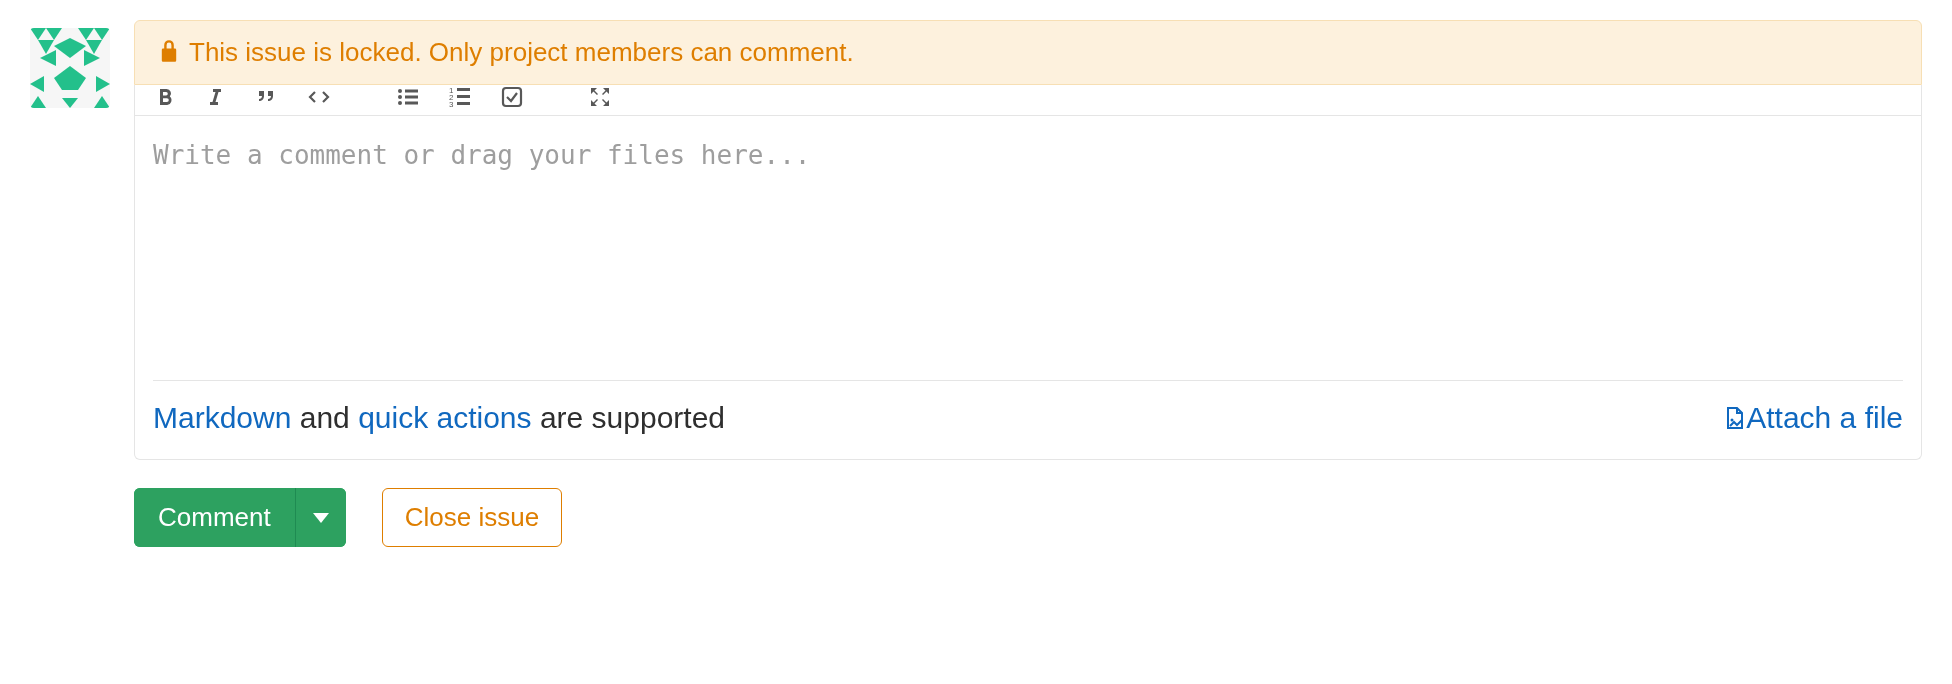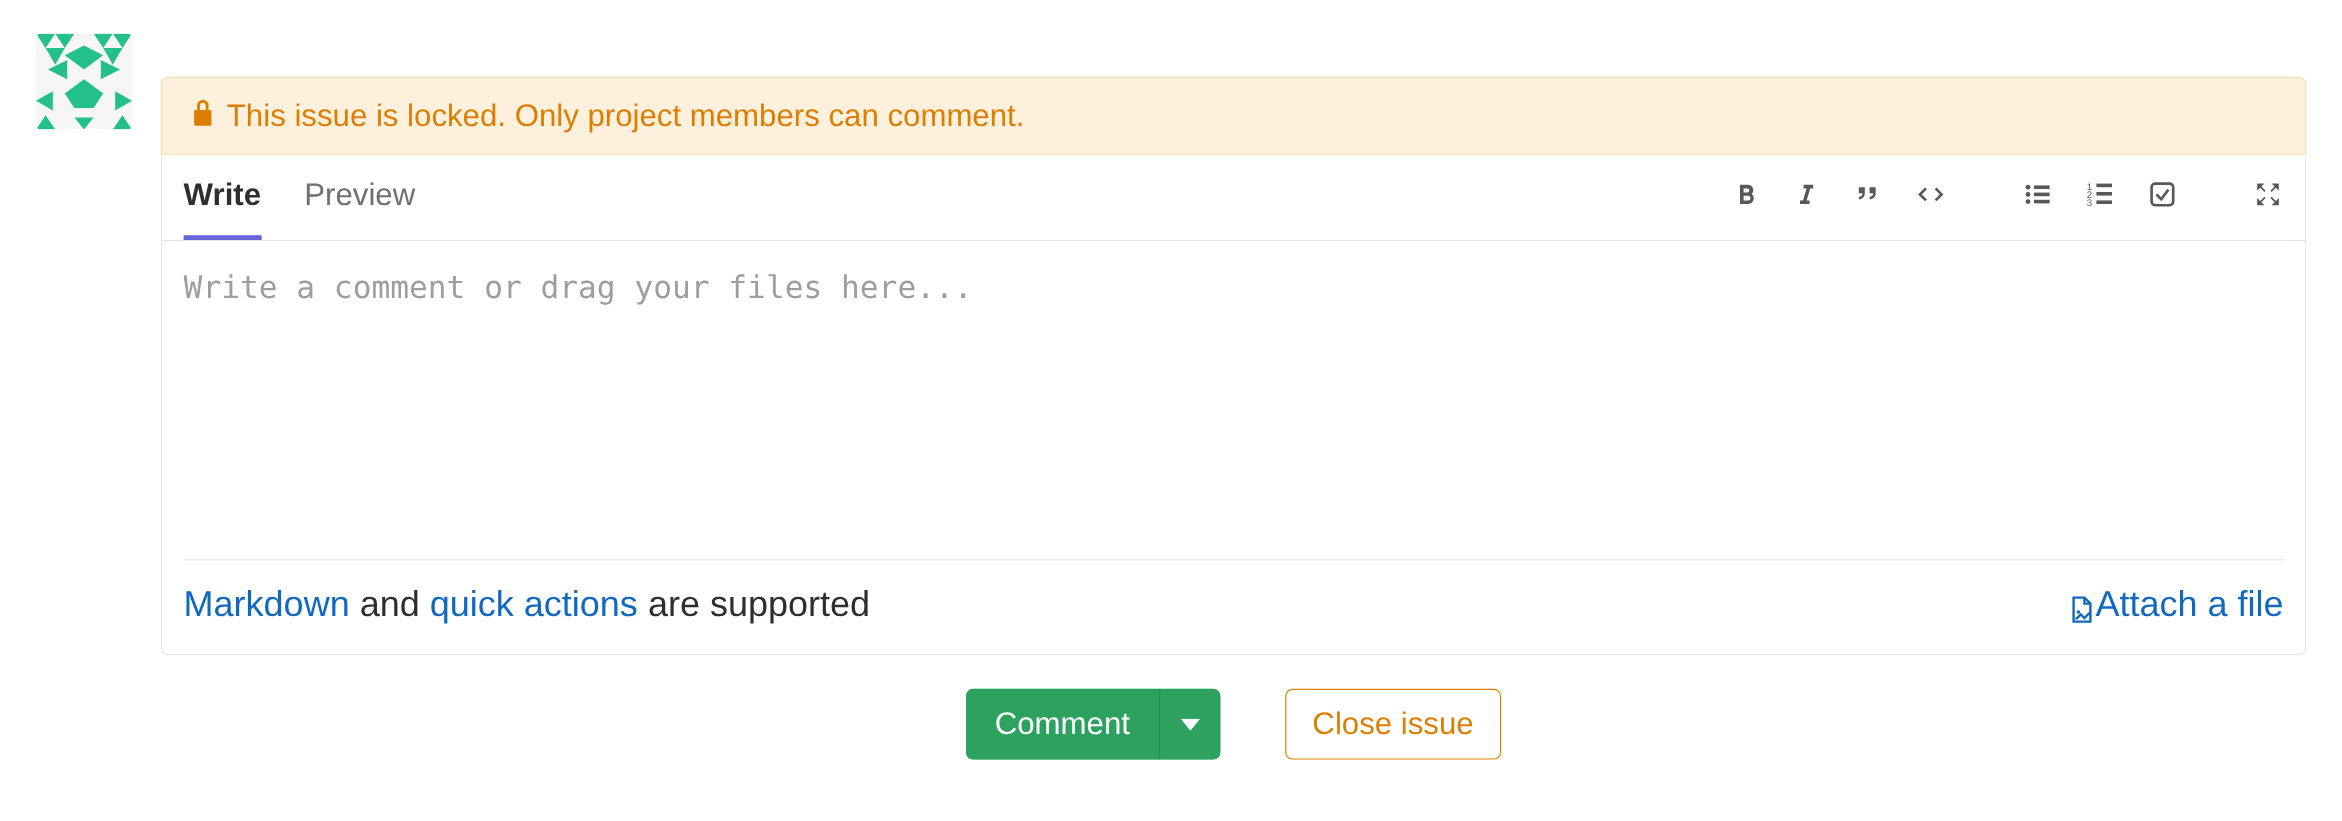--- a/index.html
+++ b/index.html
@@ -25,21 +25,20 @@
   
   .warn-banner {
     background: #fdf1dd;
     border: 1px solid #f7dfb4;
     border-bottom: 1px solid #f7dfb4;
     border-radius: 6px 6px 0 0;
     padding: 16px 24px;
     display: flex;
     align-items: center;
     gap: 10px;
-    margin-top: 44px;
   }
   .warn-banner .lock-icon {
     color: #de7e00;
     flex-shrink: 0;
   }
   .warn-banner .banner-text {
     color: #de7e00;
     font-size: 26px;
     line-height: 1.2;
   }
@@ -104,26 +103,26 @@
   }
 
   .footer-row {
     display:flex; justify-content:space-between; align-items:center;
     padding: 20px 18px 16px 18px;
     font-size: 30px;
     color: #2e2e2e;
   }
   .footer-row a { color: #1068bf; text-decoration: none; }
   .footer-row .attach {
-    display:flex; align-items:flex-end; gap:0; color:#1068bf; cursor:pointer;
+    display:flex; align-items:center; gap:0; color:#1068bf; cursor:pointer;
   }
 
   
   .action-bar {
-    display:flex; gap:18px; margin-top:28px;justify-content:center;
+    display:flex; margin-top:28px;
   }
   .btn-comment-group {
     display:flex;
     border-radius: 6px;
     overflow:hidden;
     background:#1aaa55;
   }
   .btn-comment {
     background:#2da160; color:#fff;
     border:none; border-right:1px solid #1f8b52;
@@ -182,24 +181,20 @@
         <svg width="20" height="24" viewBox="0 0 16 20" fill="currentColor">
           <path d="M4 8V5a4 4 0 0 1 8 0v3h1a1 1 0 0 1 1 1v9a1 1 0 0 1-1 1H3a1 1 0 0 1-1-1V9a1 1 0 0 1 1-1h1zm2 0h4V5a2 2 0 1 0-4 0v3z"></path>
         </svg>
       </span>
       <span class="banner-text">This issue is locked. Only project members can comment.</span>
     </div>
 
     <div class="editor-card">
 
       <div class="tabbar-row">
-        <div class="tabbar">
-          <div class="tab active">Write</div>
-          <div class="tab">Preview</div>
-        </div>
 
         <div class="toolbar">
           <span class="tb-btn">
             <svg width="24" height="24" viewBox="0 0 24 24" fill="currentColor">
                 <path d="M7 4h6.5a4.5 4.5 0 0 1 3.3 7.6A4.8 4.8 0 0 1 14.2 20H7V4zm3 3v3.4h3.1a1.7 1.7 0 1 0 0-3.4H10zm0 6.2V17h3.9a1.9 1.9 0 1 0 0-3.8H10z"></path>
               </svg>
           </span>
           <span class="tb-btn">
             <svg width="24" height="24" viewBox="0 0 24 24" fill="currentColor">
                 <path d="M10 4h8v3h-2.5l-3 10H15v3H7v-3h2.5l3-10H10z"></path>

